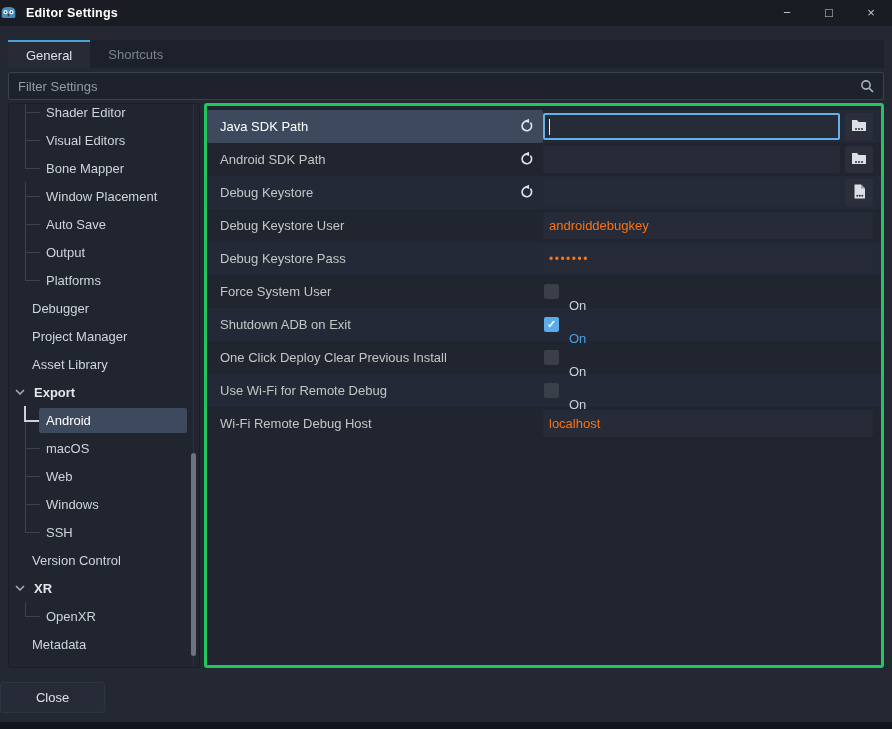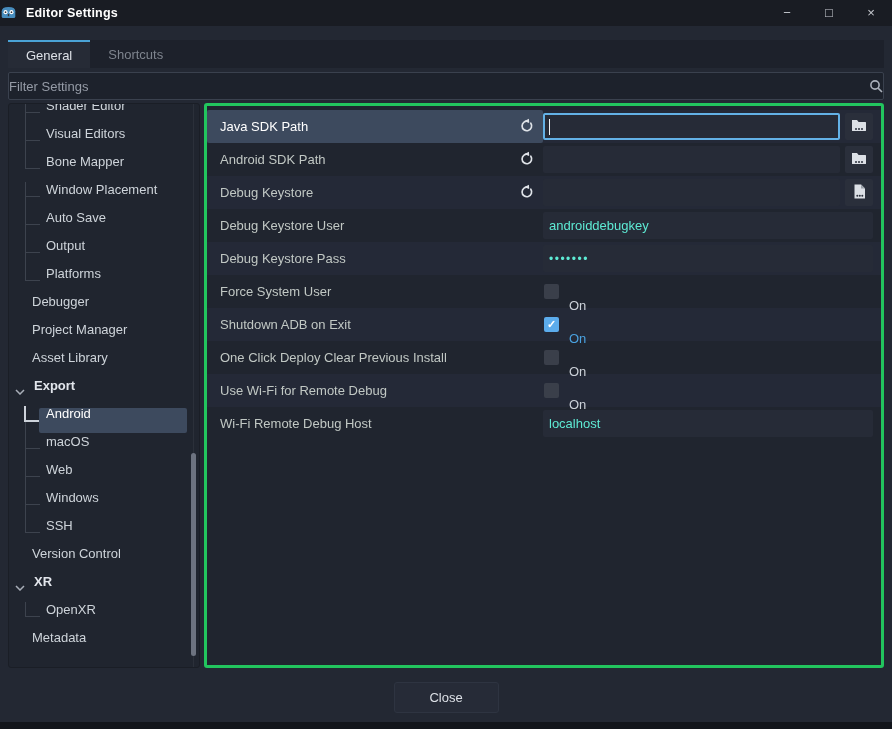--- a/index.html
+++ b/index.html
@@ -9,28 +9,28 @@
   .titlebar{height:26px;background:#191c23;display:flex;align-items:center;padding:0 0;flex:none;}
   .titlebar .title{color:#ffffff;font-size:12.5px;font-weight:bold;margin-left:9px;letter-spacing:.2px;}
   .win-controls{margin-left:auto;display:flex;gap:12px;padding-right:6px;}
   .win-btn{width:30px;text-align:center;color:#c9ccd2;font-size:13px;line-height:26px;cursor:pointer;}
   
   .tabbar{height:28px;margin:14px 8px 0;background:#1d212b;display:flex;flex:none;}
   .tab{padding:0 18px;display:flex;align-items:center;font-size:13px;color:#7e848e;cursor:pointer;box-sizing:border-box;}
   .tab.active{background:#262b36;color:#dde1e7;border-top:2px solid var(--accent);}
   
   .filterbar{height:28px;margin:4px 8px 0;background:#1d222c;border:1px solid #3a414e;border-radius:2px;
-    display:flex;align-items:center;padding:0 0;flex:none;box-sizing:border-box;}
+    display:flex;align-items:center;padding:0 9px;flex:none;box-sizing:border-box;}
   .filter-placeholder{color:#959ba6;font-size:13px;flex:1;}
   
   .content{flex:1;margin:3px 8px 0;display:flex;gap:4px;min-height:0;}
   .sidebar{width:192px;flex:none;background:#20252f;border:1px solid #1a1e26;border-radius:3px;
     position:relative;overflow:hidden;box-sizing:border-box;}
   .tree{position:absolute;top:-6px;left:0;right:8px;}
-  .tree-row{height:28px;position:relative;display:flex;font-size:13px;color:#ced4da;cursor:pointer;}
+  .tree-row{height:28px;position:relative;display:flex;align-items:center;font-size:13px;color:#ced4da;cursor:pointer;}
   .tree-row .lbl{position:relative;z-index:2;white-space:nowrap;}
   .tree-row.section .lbl{margin-left:25px;font-weight:bold;color:#e2e6ec;}
   .tree-row.item  .lbl{margin-left:23px;}
   .tree-row.child .lbl{margin-left:37px;}
   .tree-row.selected .lbl{color:#ffffff;}
   .chev{position:absolute;left:6px;top:11px;z-index:2;display:flex;}
   .guide-v{position:absolute;left:16px;top:0;bottom:0;width:1px;background:#3d434e;z-index:0;}
   .guide-v.end{bottom:50%;}
   .guide-h{position:absolute;left:16px;top:50%;width:15px;height:1px;background:#3d434e;z-index:0;}
   .guide-v.bright{width:2px;background:#cdd2da;left:15px;z-index:1;}
@@ -43,35 +43,35 @@
     padding-top:4px;box-sizing:border-box;position:relative;}
   .set-row{height:33px;display:flex;align-items:stretch;}
   .set-row.stripe{background:#242937;}
   .cell-label{width:336px;flex:none;display:flex;align-items:center;padding-left:13px;box-sizing:border-box;border-radius:2px;}
   .set-row.selected .cell-label{background:var(--selected-row);}
   .cell-label .lbl{font-size:13px;color:#c1c8c4;flex:1;white-space:nowrap;overflow:hidden;}
   .set-row.selected .cell-label .lbl{color:#ffffff;}
   .revert-btn{flex:none;margin-right:9px;background:none;border:none;padding:0;display:flex;cursor:pointer;}
   .cell-value{flex:1;display:flex;align-items:center;padding:3px 8px 3px 0;box-sizing:border-box;}
   .lineedit{background:#262b37;border-radius:2px;height:27px;display:flex;align-items:center;
-    padding:0 6px;box-sizing:border-box;font-size:13px;color:#5eead4;cursor:text;}
+    padding:0 6px;box-sizing:border-box;font-size:13px;color:#f97316;cursor:text;}
   .lineedit.grow{flex:1;}
   .lineedit.path-input{flex:1;margin-right:5px;}
   .lineedit.focused{border:2px solid var(--focus-border);padding:0 4px;}
   .lineedit.pwd{font-size:12px;letter-spacing:1.5px;}
   .caret{width:1px;height:16px;background:#eef1f5;}
   .icon-btn{width:28px;height:27px;flex:none;background:#2a2f3b;border:none;border-radius:2px;
     display:flex;align-items:center;justify-content:center;padding:0;cursor:pointer;}
   .cb{width:15px;height:15px;border-radius:2px;background:#3a3f4a;margin-left:1px;flex:none;
     display:flex;align-items:center;justify-content:center;cursor:pointer;}
   .cb.checked{background:var(--checkbox-checked);color:#fff;font-size:11px;font-weight:bold;line-height:1;}
   .on-lbl{margin-left:10px;font-size:13px;color:#ccd2d9;margin-top:28px;}
   .set-row.checked-row .on-lbl{color:var(--on-checked-text);}
   
-  .footer{height:54px;flex:none;display:flex;justify-content:center;align-items:flex-start;padding-top:14px;box-sizing:border-box;}
+  .footer{height:54px;flex:none;display:flex;align-items:flex-start;padding-top:14px;box-sizing:border-box;}
   .close-btn{width:105px;height:31px;background:#262b37;color:#dce0e6;border:1px solid #2e3441;
     border-radius:3px;font-size:13px;font-family:inherit;cursor:pointer;}
   .bottom-strip{height:7px;background:#12151b;flex:none;}
 </style>
 </head>
 <body>
 
 <div class="window">
 
   <div class="titlebar">

